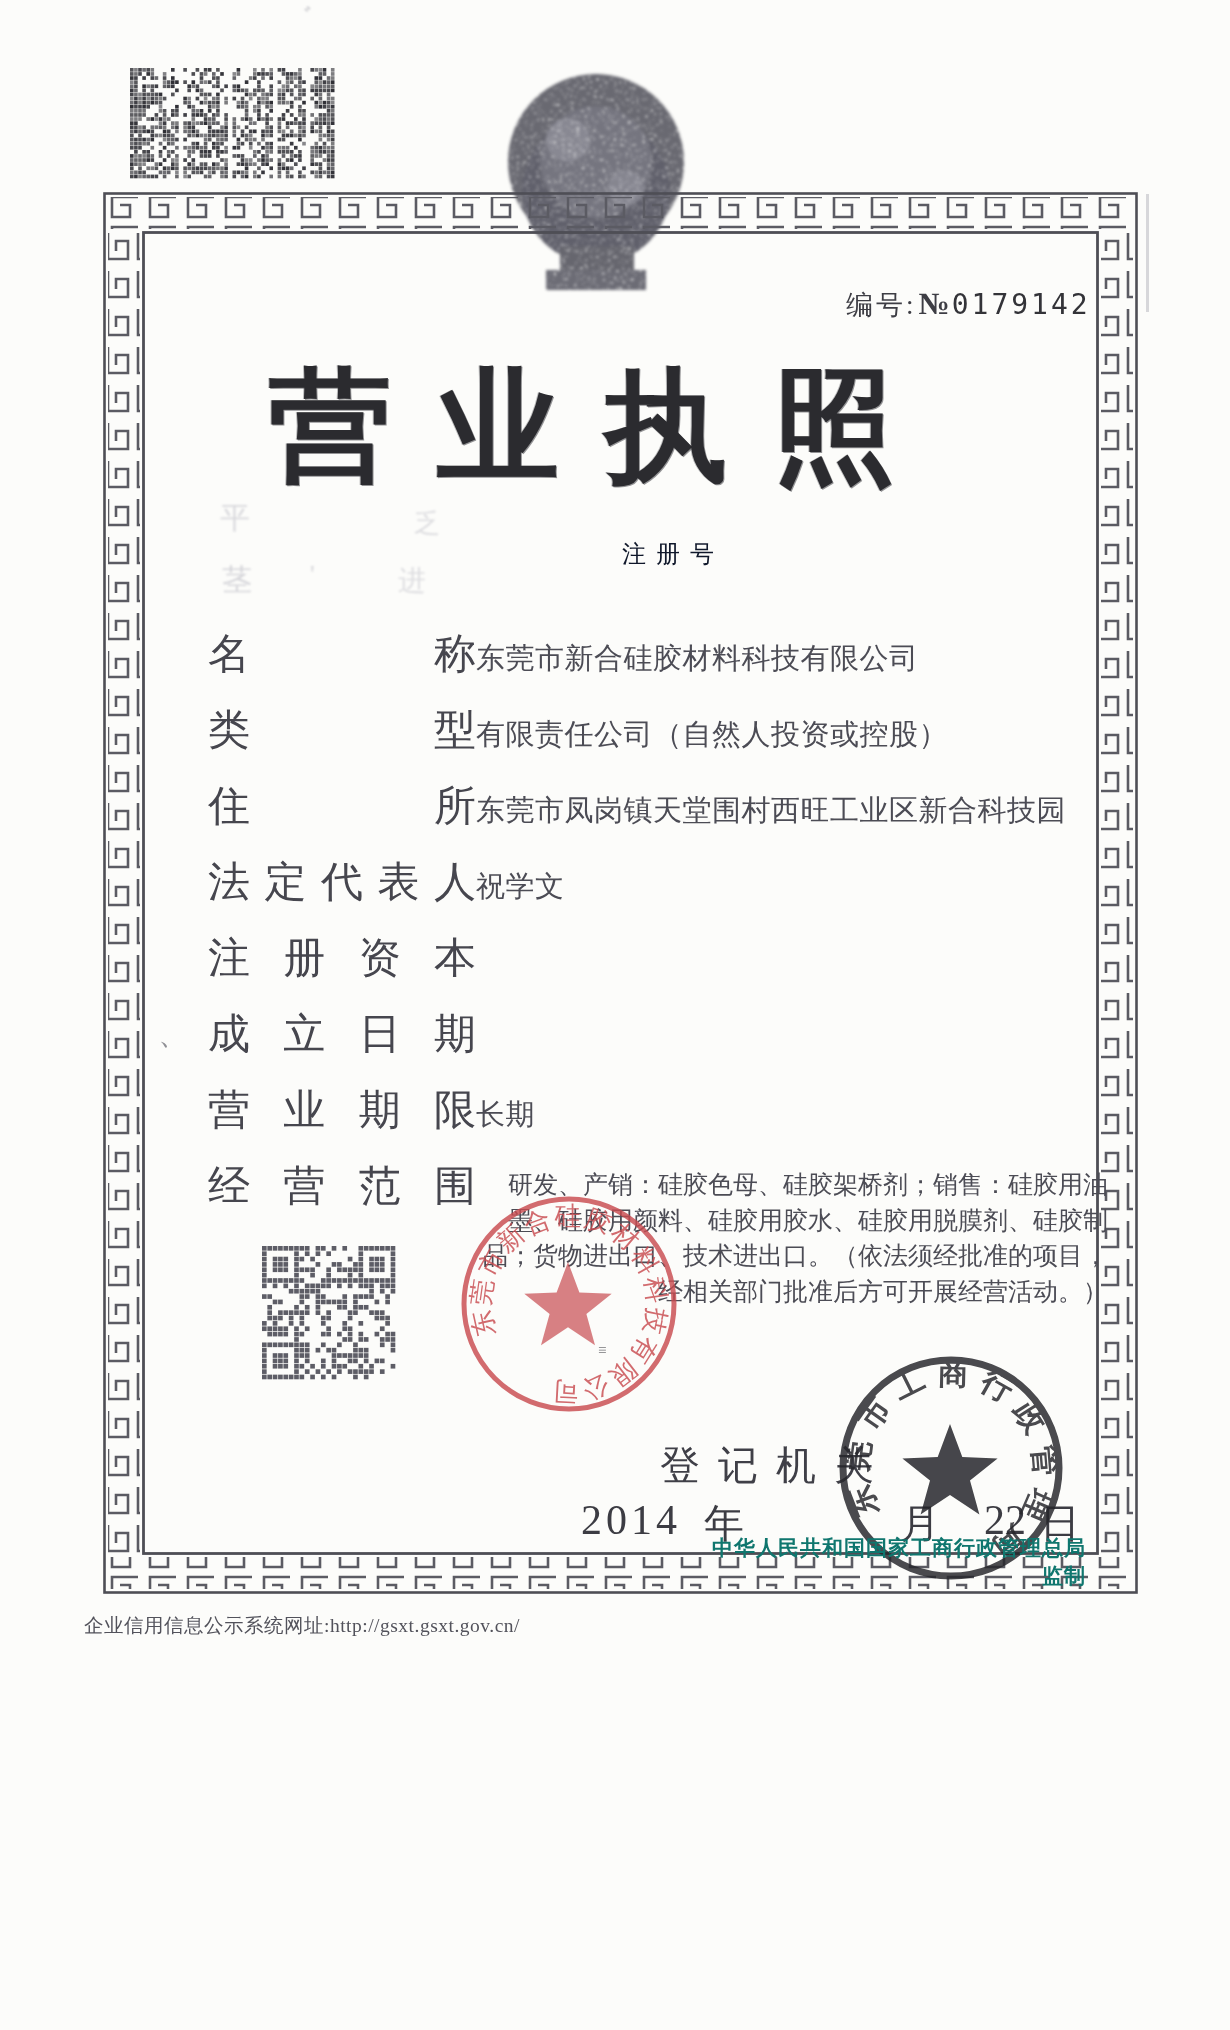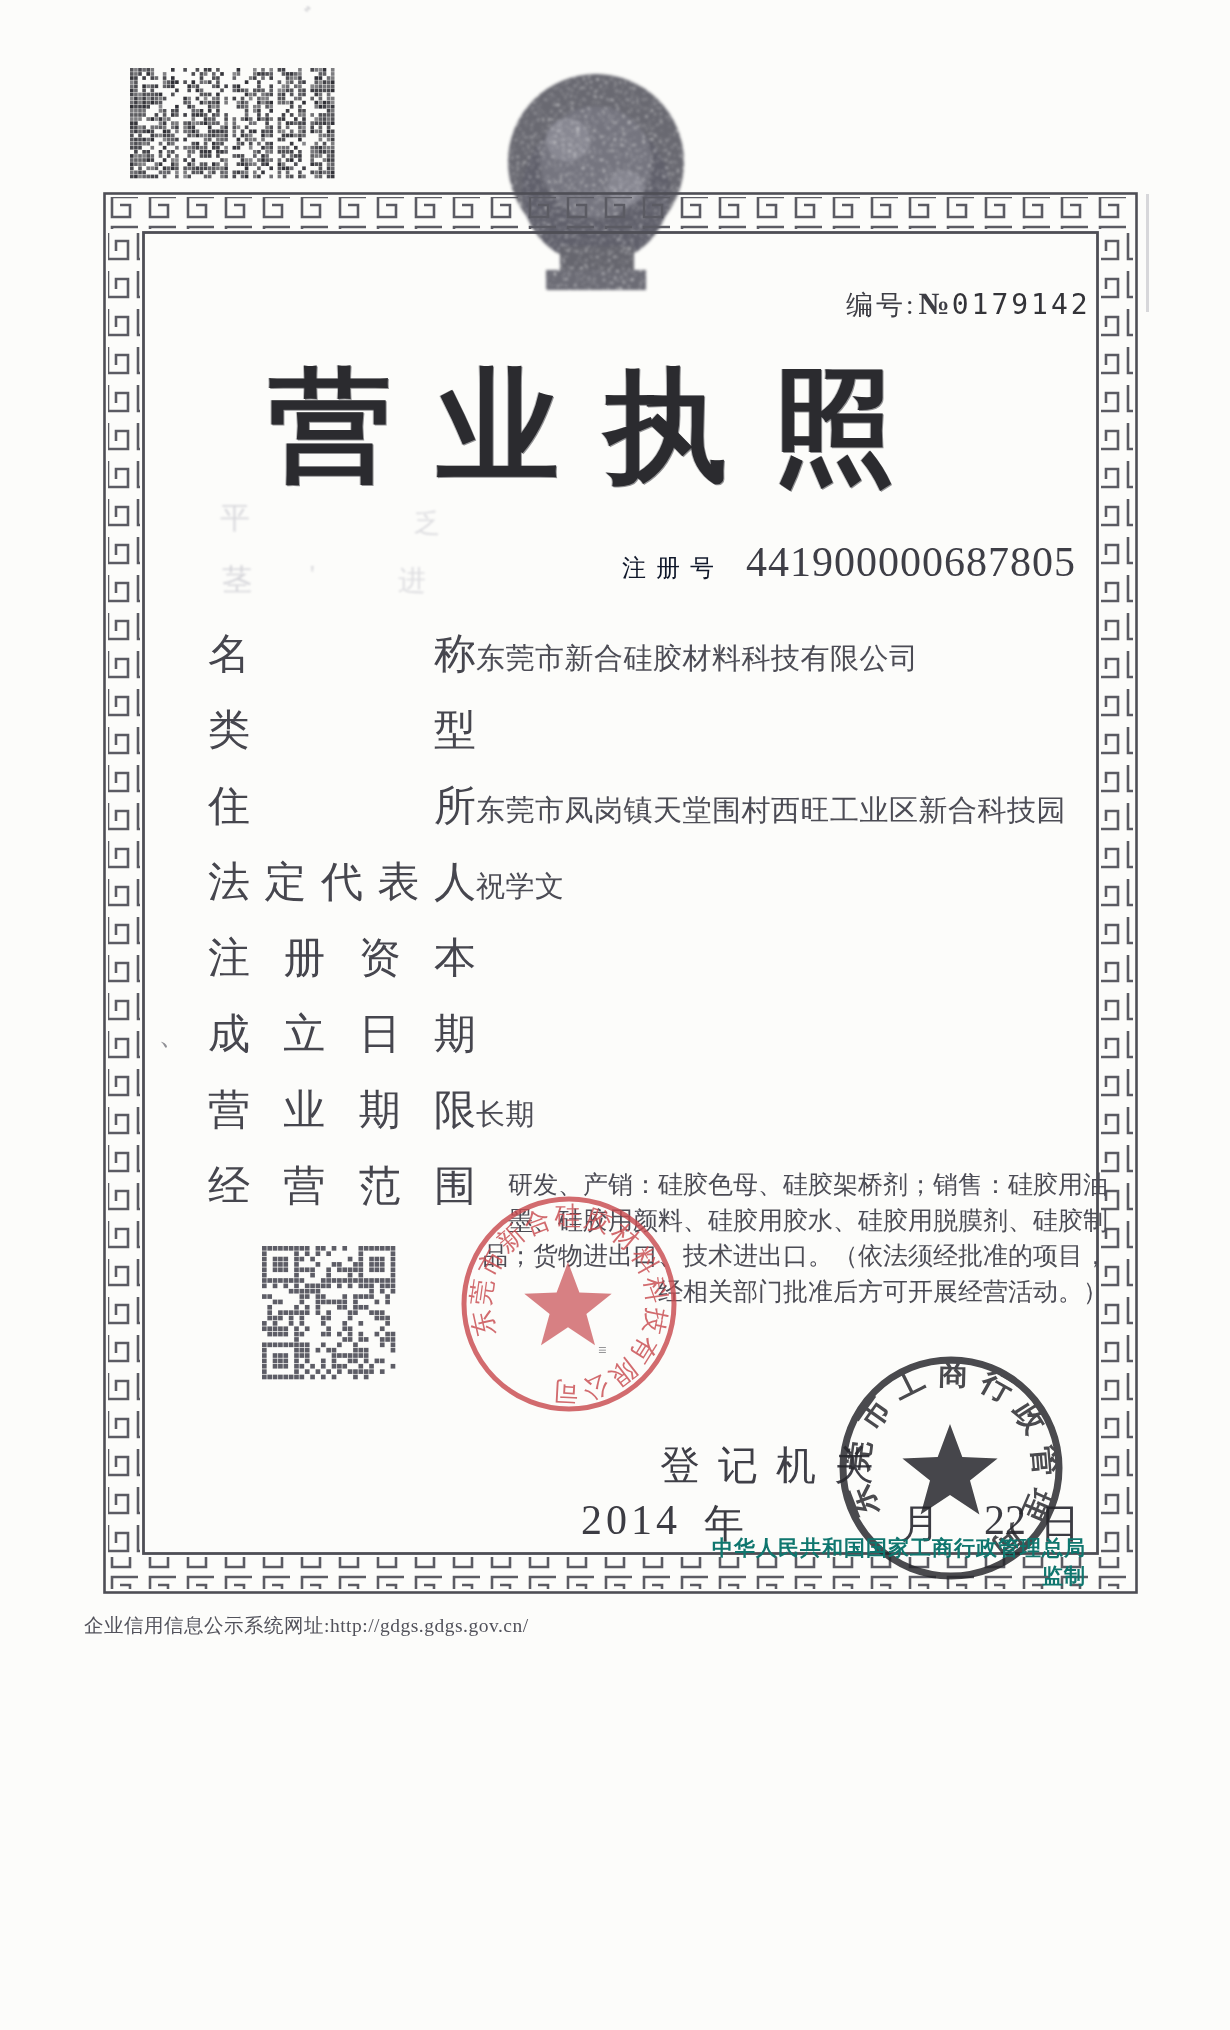--- a/index.html
+++ b/index.html
@@ -896,36 +896,36 @@
 <div id="serial" class="abs">
   <span class="s-label">编号:</span>
   <span class="s-no">№</span>
   <span class="s-num">0179142</span>
 </div>
 
 <div id="title" class="abs">营业执照</div>
 
 <div id="regno" class="abs">
   <span class="r-label">注 册 号</span>
-  <span class="r-num">441900000687805</span>
 </div>
 
 <div id="fields" class="abs">
     <div class="f-row">
     <div class="f-label">
         <span>名</span>
         <span>称</span>
       </div>
     <div class="f-value">东莞市新合硅胶材料科技有限公司</div>
   </div>
     <div class="f-row">
     <div class="f-label">
         <span>类</span>
         <span>型</span>
       </div>
+    <div class="f-value">有限责任公司（自然人投资或控股）</div>
   </div>
     <div class="f-row">
     <div class="f-label">
         <span>住</span>
         <span>所</span>
       </div>
     <div class="f-value">东莞市凤岗镇天堂围村西旺工业区新合科技园</div>
   </div>
     <div class="f-row">
     <div class="f-label">
@@ -1329,14 +1329,14 @@
         <path id="stampTextPath" d="M 35,116 A 84,84 0 1 1 203,116 A 84,84 0 1 1 35,116" fill="none"></path>
       </defs>
     <g transform="rotate(-34 119 116)">
       <text font-size="31" fill="#26262b" font-weight="bold" font-family="Liberation Serif,serif">
         <textPath href="#stampTextPath" startOffset="4" textLength="400">东莞市工商行政管理局</textPath>
       </text>
     </g>
   </g>
 </svg>
 
-<div id="footer-left" class="abs">企业信用信息公示系统网址:http://gdgs.gdgs.gov.cn/</div>
+<div id="footer-left" class="abs">企业信用信息公示系统网址:http://gsxt.gsxt.gov.cn/</div>
 <div id="footer-right" class="abs">中华人民共和国国家工商行政管理总局监制</div>
 
 </body></html>

